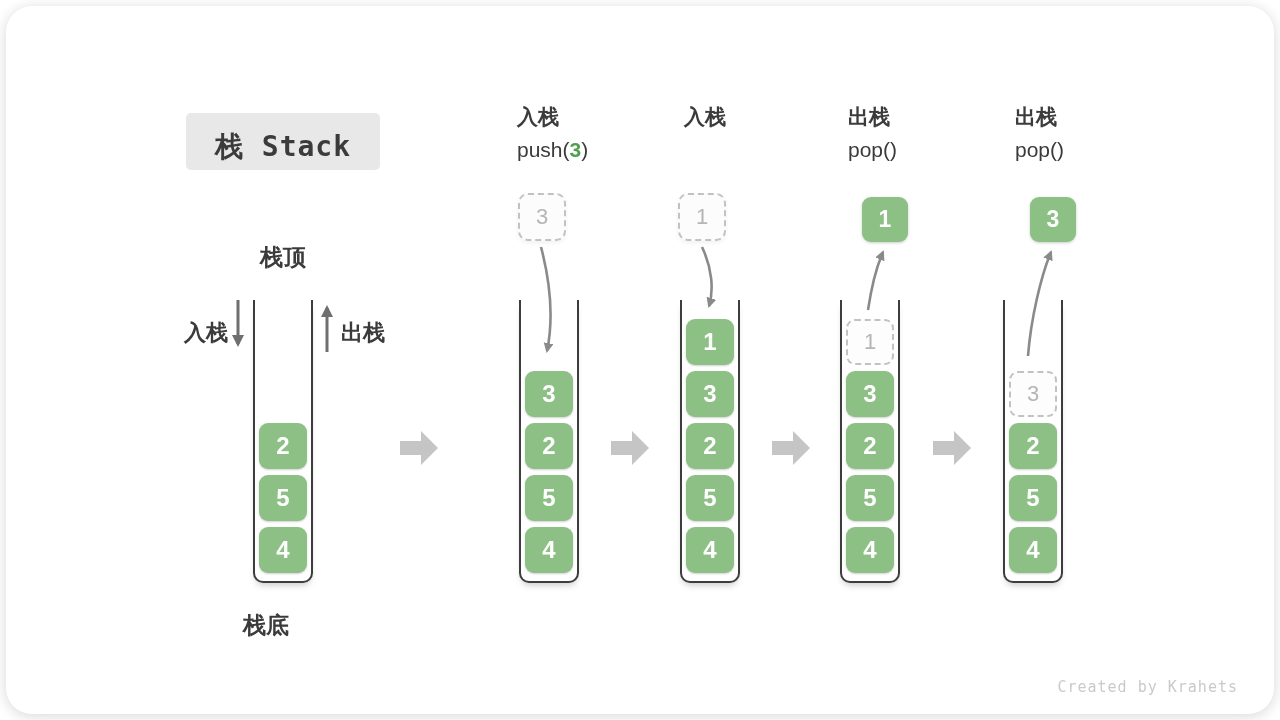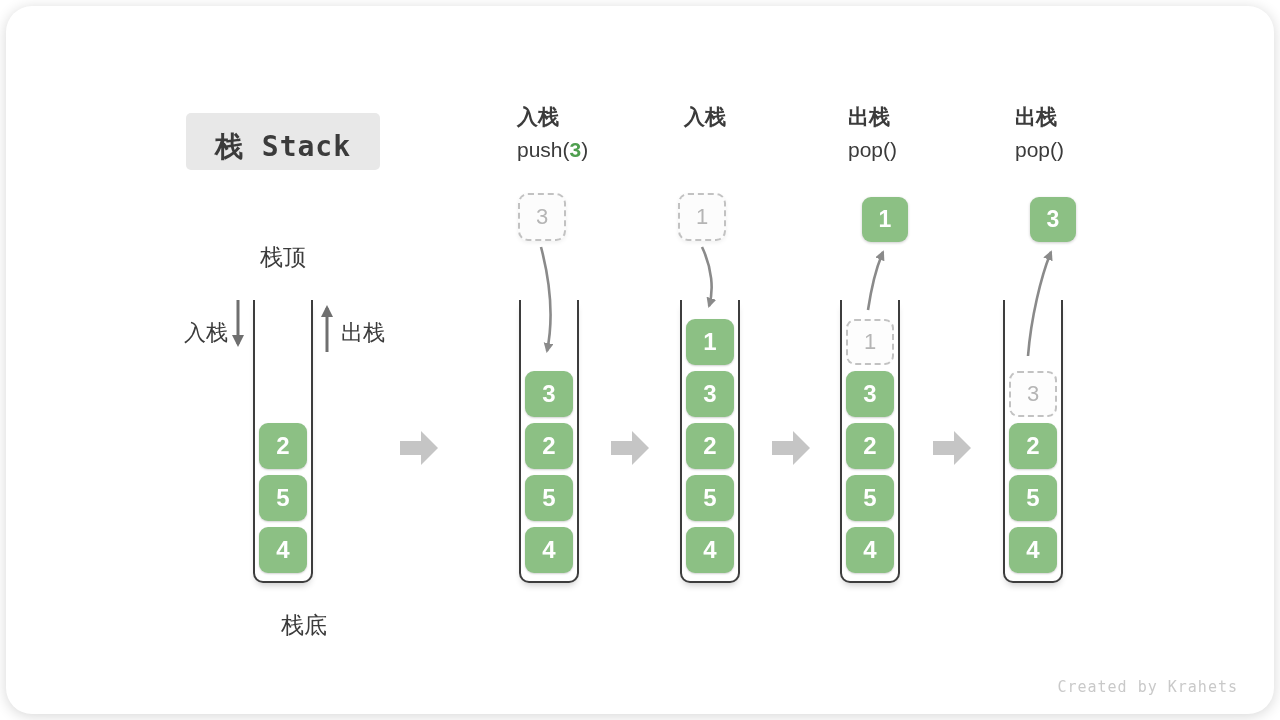--- a/index.html
+++ b/index.html
@@ -4,23 +4,23 @@
 <style>
   html,body{margin:0;padding:0;background:#ffffff;}
   .canvas{position:relative;width:1280px;height:720px;font-family:"Liberation Sans","DejaVu Sans",sans-serif;overflow:hidden;}
   .card{position:absolute;inset:6px;background:#ffffff;border-radius:26px;box-shadow:0 2px 14px rgba(0,0,0,.16);z-index:0;}
 
   
   .title-box{position:absolute;left:186px;top:113px;width:194px;height:57px;background:var(--title-bg);border-radius:5px;display:flex;align-items:center;justify-content:center;z-index:2;}
   .title-box span{font-family:"DejaVu Sans Mono","Liberation Mono",monospace;font-size:28px;font-weight:700;color:var(--ink);letter-spacing:1px;margin-top:10px;}
 
   
-  .lbl{position:absolute;font-weight:400;color:var(--ink);font-size:23px;z-index:2;white-space:nowrap;}
+  .lbl{position:absolute;font-weight:700;color:var(--ink);font-size:23px;z-index:2;white-space:nowrap;}
   .lbl-top{left:233px;top:242px;width:100px;text-align:center;}
-  .lbl-bottom{left:227px;top:610px;width:100px;text-align:right;}
+  .lbl-bottom{left:216px;top:610px;width:100px;text-align:center;}
   .lbl-push{left:160px;top:318px;width:68px;text-align:right;font-size:22px;}
   .lbl-pop{left:341px;top:318px;width:68px;text-align:left;font-size:22px;}
 
   .side-arrows{position:absolute;left:200px;top:292px;width:200px;height:90px;overflow:visible;z-index:2;}
   .side-arrows path{stroke:var(--side-arrow);stroke-width:3;fill:none;}
 
   
   .stacks-layer{position:absolute;inset:0;z-index:1;}
   .stack-g{position:absolute;top:0;width:60px;height:720px;}
   .g1{left:253px}.g2{left:519px}.g3{left:680px}.g4{left:840px}.g5{left:1003px}

